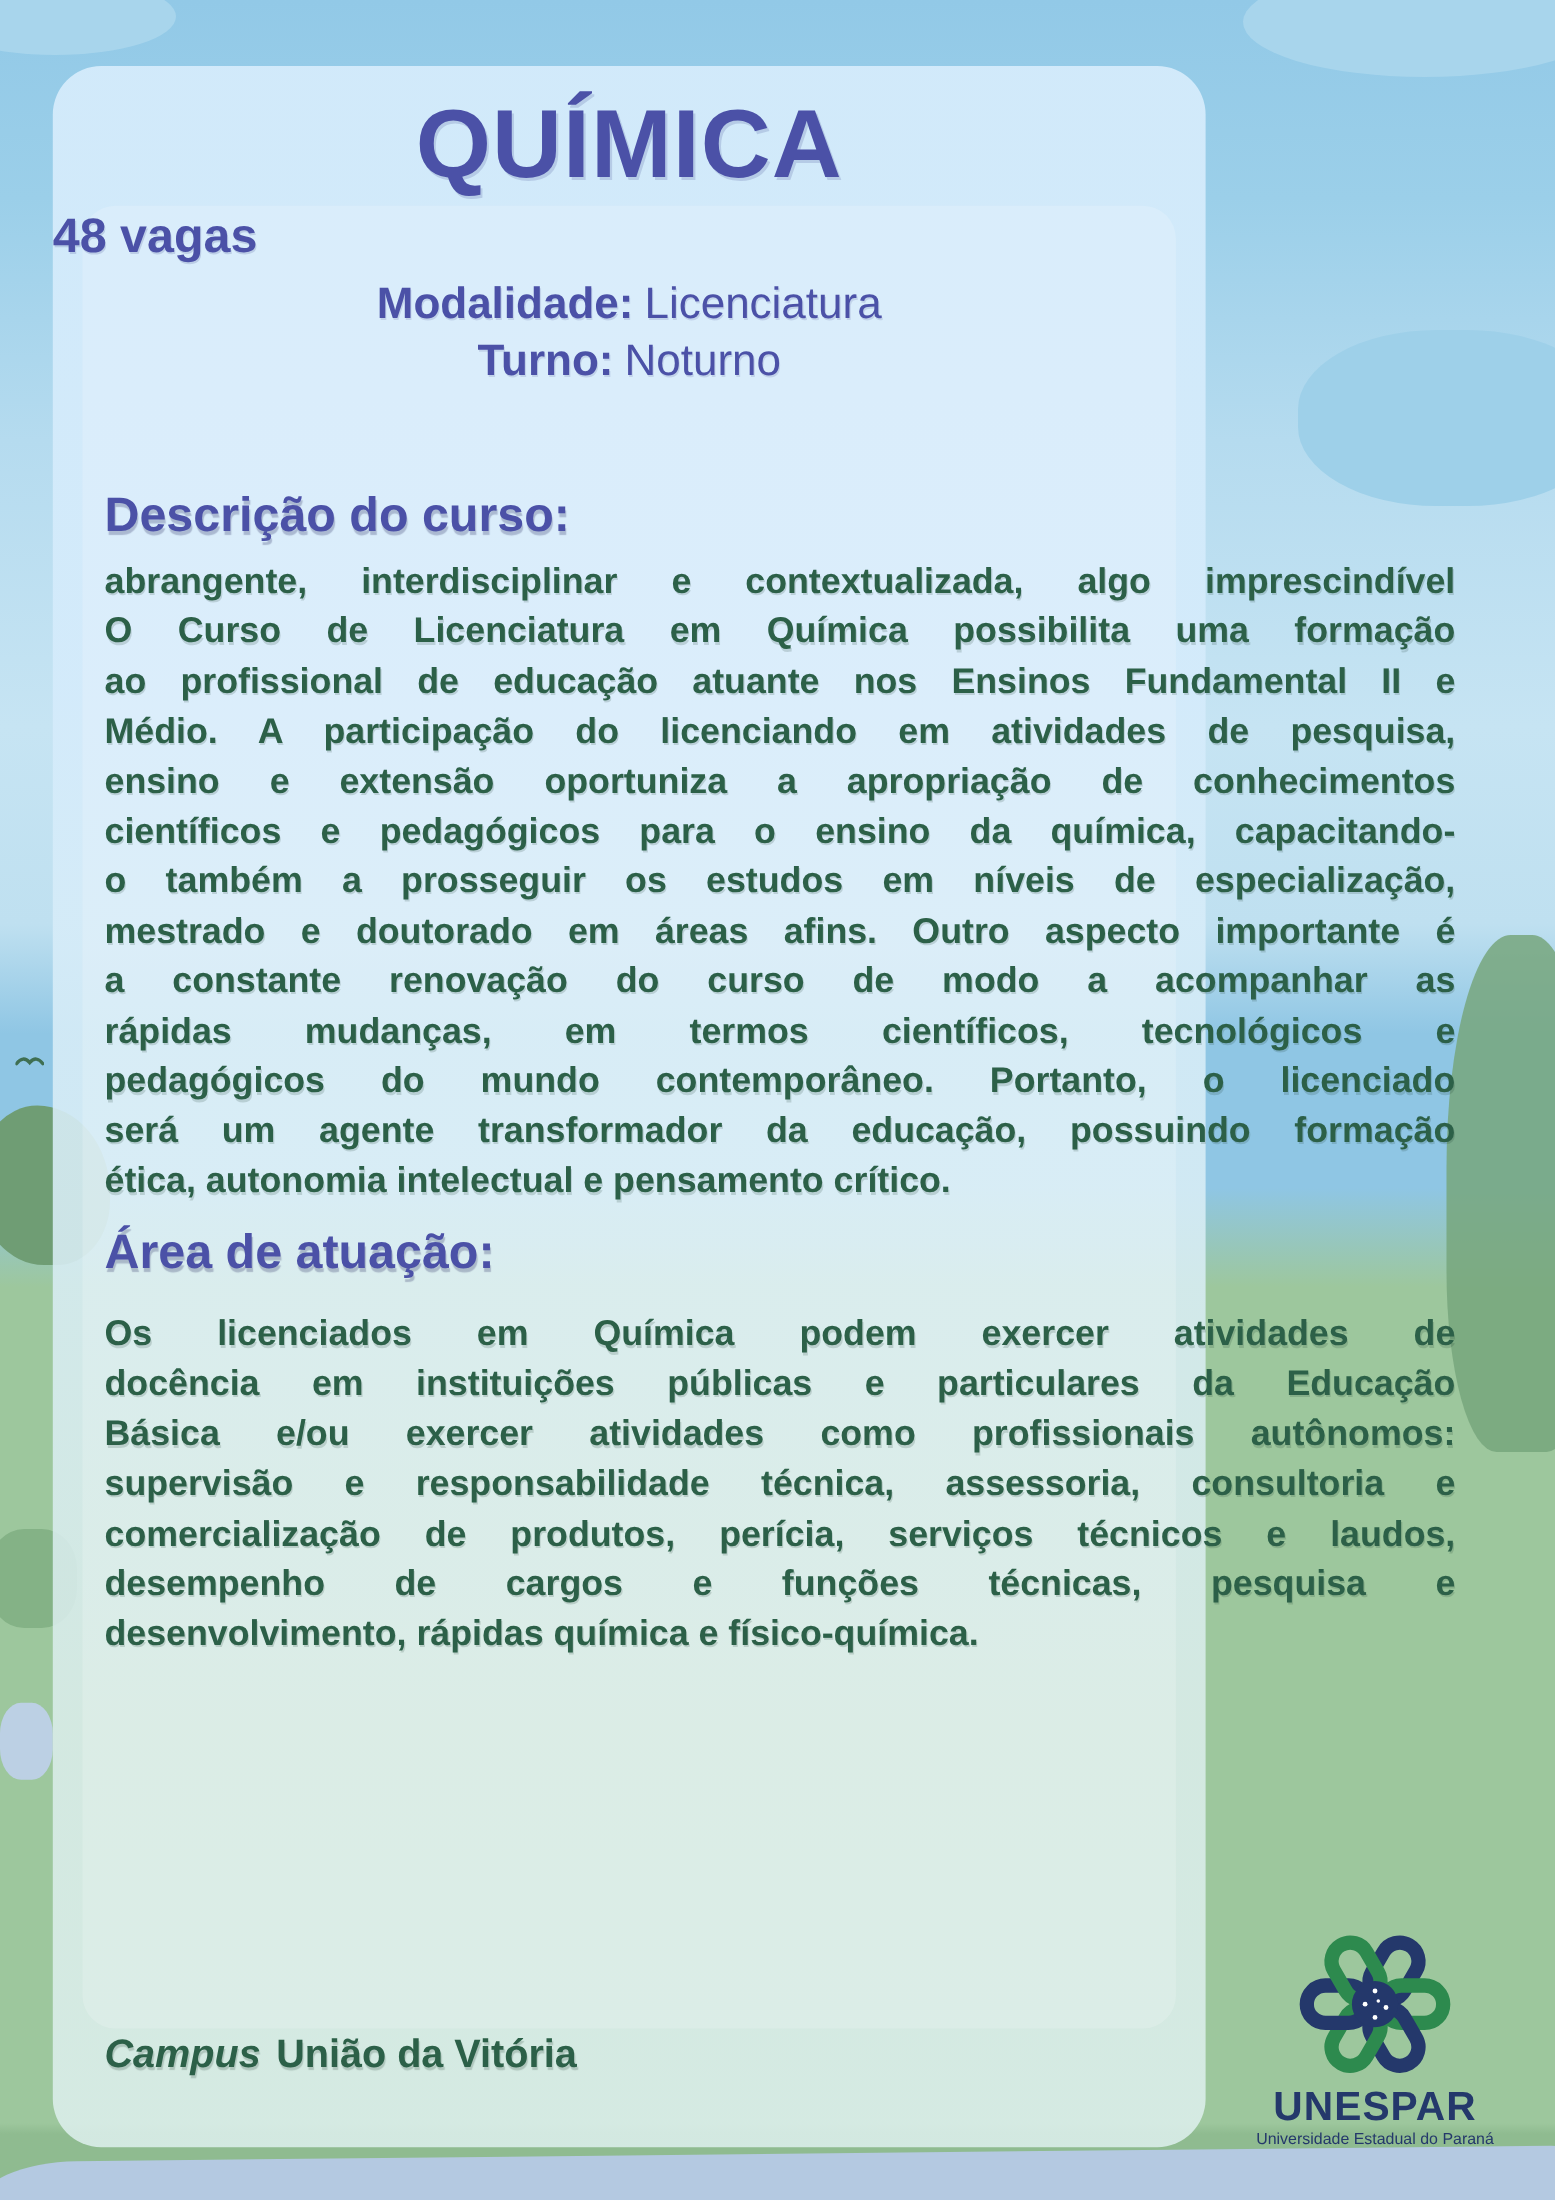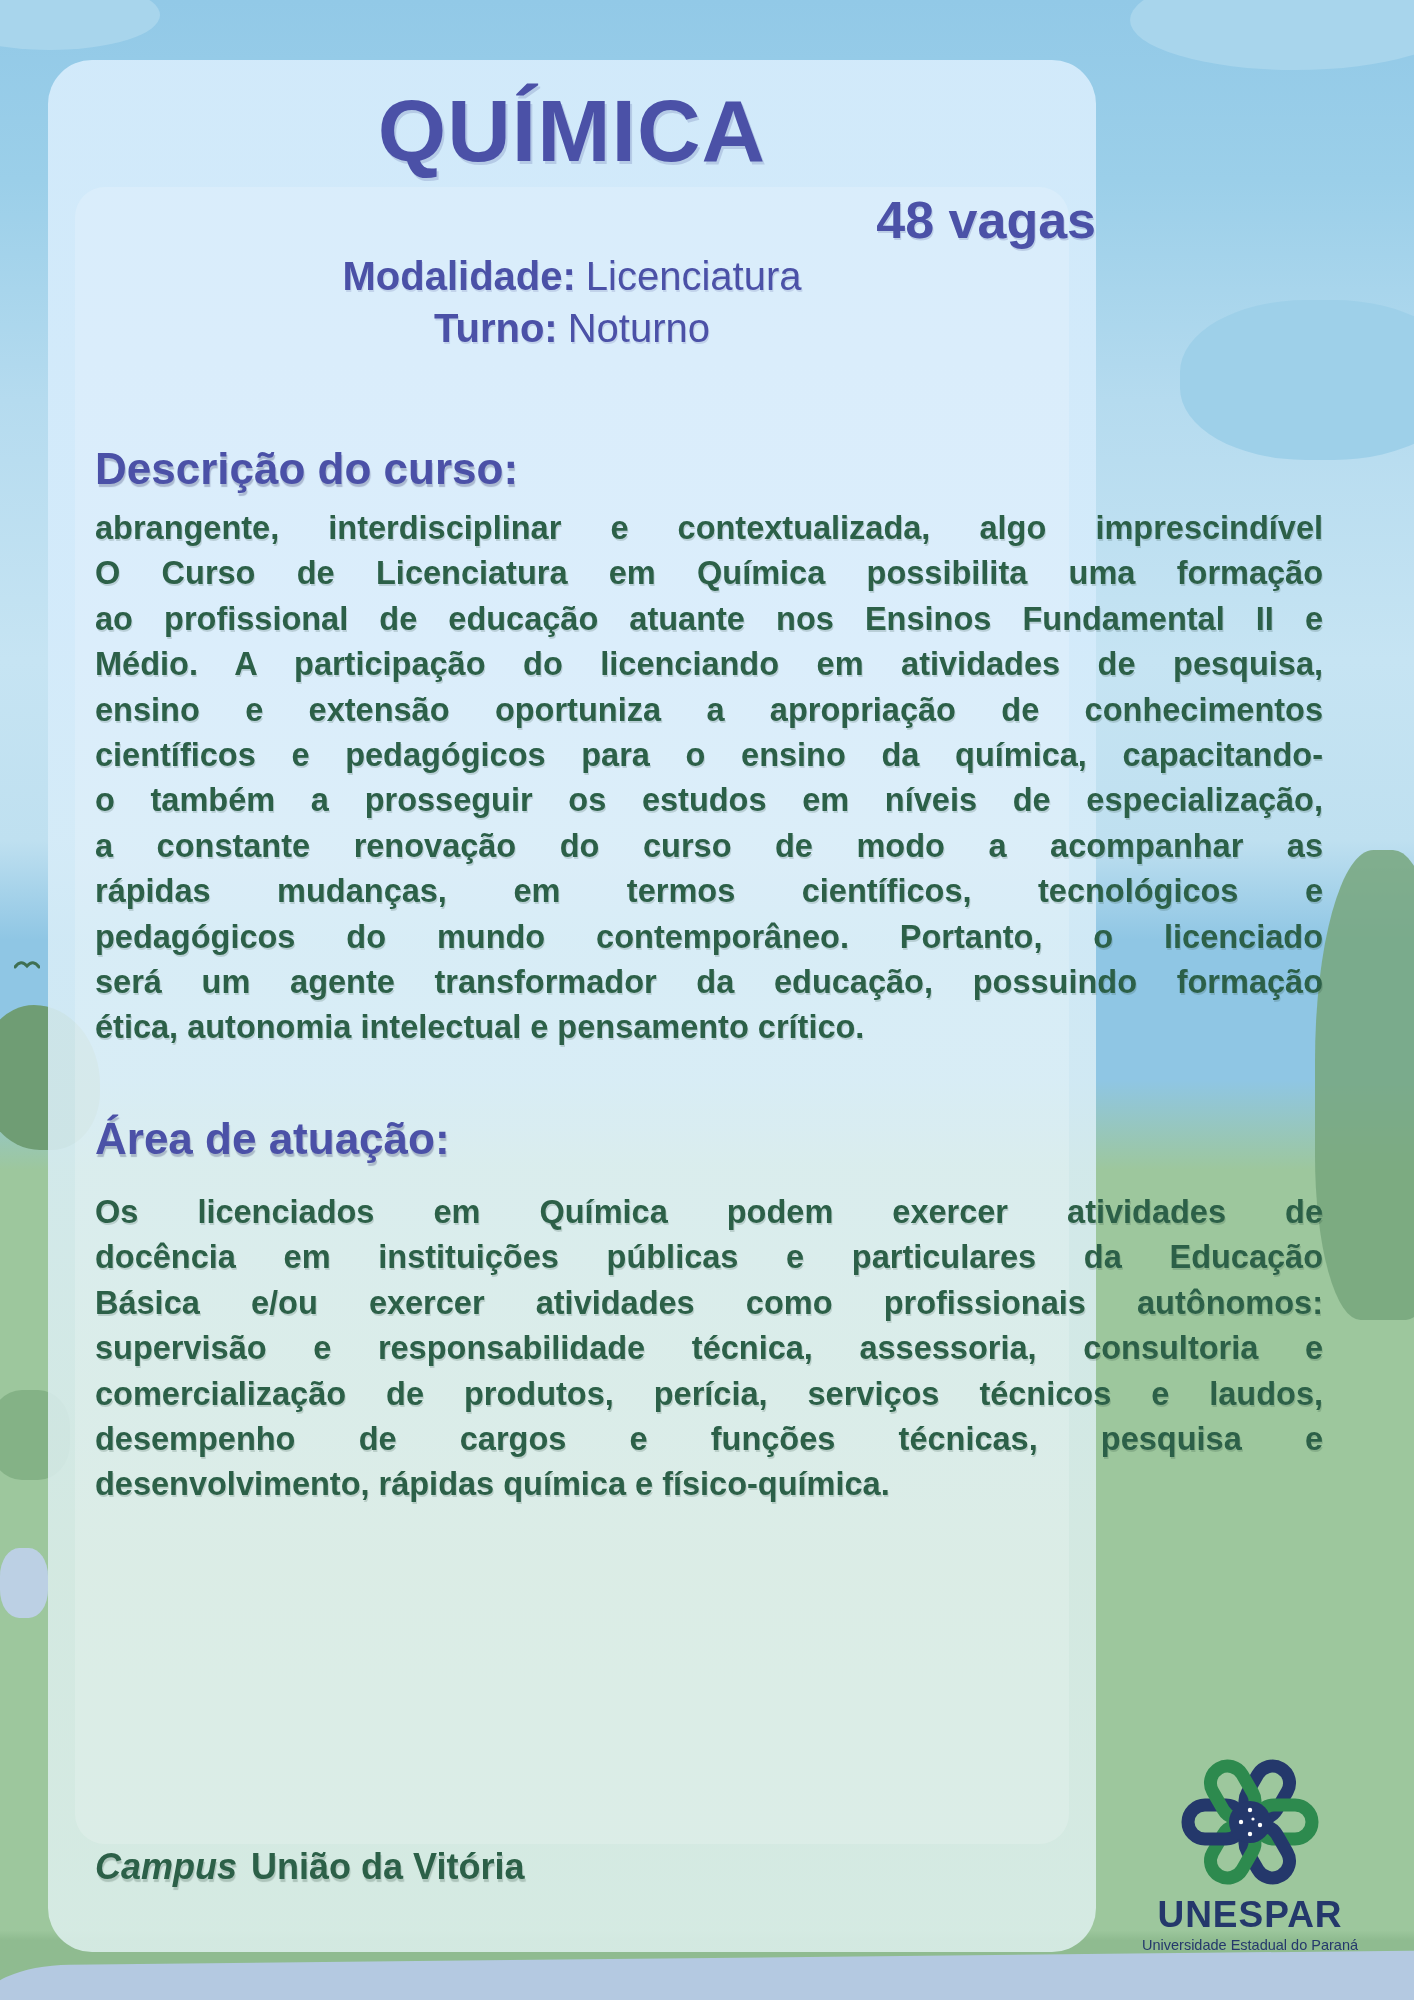--- a/index.html
+++ b/index.html
@@ -28,22 +28,22 @@
       rgba(216,237,245,0.89) 55%, rgba(220,238,236,0.86) 80%,
       rgba(222,240,238,0.86) 100%);}
   .card-inner{position:absolute;left:27px;top:127px;right:27px;bottom:108px;
     border-radius:30px;background:rgba(255,255,255,0.18);}
   
   .purple{color:#4b51a7;}
   .green{color:#2c6048;}
   .title{position:absolute;top:20px;left:0;width:100%;text-align:center;
     font-size:88px;font-weight:700;letter-spacing:1px;
     text-shadow:2px 3px 0 rgba(58,64,140,0.18);}
-  .vagas{position:absolute;top:130px;left:0;width:100%;text-align:right;
-    font-size:52px;font-weight:700;text-shadow:1px 2px 0 rgba(58,64,140,0.18);}
+  .vagas{position:absolute;top:130px;left:0;width:100%;text-align:left;
+    font-size:44px;font-weight:700;text-shadow:1px 2px 0 rgba(58,64,140,0.18);}
   .fields{position:absolute;top:190px;left:0;width:100%;text-align:center;
     font-size:40px;line-height:52px;text-shadow:1px 2px 0 rgba(58,64,140,0.15);}
   .field-label{font-weight:700;}
   .field-value{font-weight:400;margin-left:10px;margin-top:26px;}
   .sec-head{position:absolute;left:47px;font-size:44px;font-weight:700;
     text-shadow:1px 3px 1px rgba(45,50,100,0.28);}
   .head1{top:384px;}
   .head2{top:1054px;}
   .para{position:absolute;left:47px;width:1228px;font-size:32.5px;font-weight:700;
     line-height:45.4px;text-shadow:1px 2px 0 rgba(20,50,35,0.16);}
@@ -95,20 +95,21 @@
 
     <div class="sec-head head1 purple">Descrição do curso:</div>
     <div class="para para1 green">
         <div class="jline">abrangente, interdisciplinar e contextualizada, algo imprescindível</div>
         <div class="jline">O Curso de Licenciatura em Química possibilita uma formação</div>
         <div class="jline">ao profissional de educação atuante nos Ensinos Fundamental II e</div>
         <div class="jline">Médio. A participação do licenciando em atividades de pesquisa,</div>
         <div class="jline">ensino e extensão oportuniza a apropriação de conhecimentos</div>
         <div class="jline">científicos e pedagógicos para o ensino da química, capacitando-</div>
         <div class="jline">o também a prosseguir os estudos em níveis de especialização,</div>
+        <div class="jline">mestrado e doutorado em áreas afins. Outro aspecto importante é</div>
         <div class="jline">a constante renovação do curso de modo a acompanhar as</div>
         <div class="jline">rápidas mudanças, em termos científicos, tecnológicos e</div>
         <div class="jline">pedagógicos do mundo contemporâneo. Portanto, o licenciado</div>
         <div class="jline">será um agente transformador da educação, possuindo formação</div>
         <div class="jline jlast">ética, autonomia intelectual e pensamento crítico.</div>
       </div>
 
     <div class="sec-head head2 purple">Área de atuação:</div>
     <div class="para para2 green">
         <div class="jline">Os licenciados em Química podem exercer atividades de</div>

